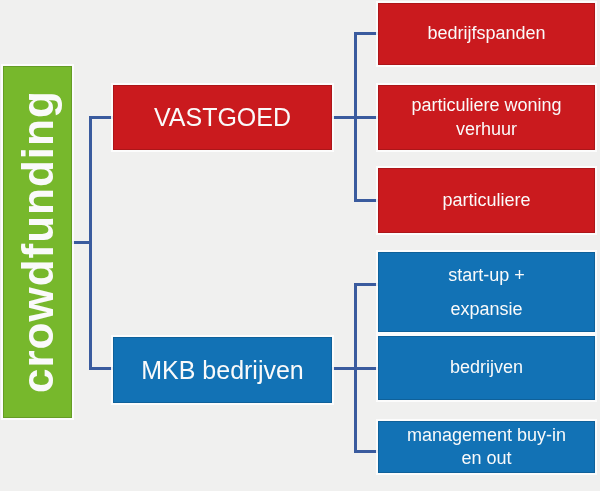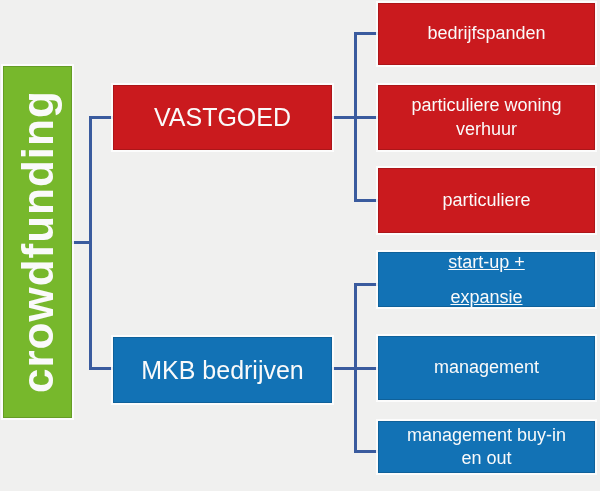--- a/index.html
+++ b/index.html
@@ -35,21 +35,21 @@
     white-space:nowrap;
     font-size:44px;font-weight:bold;letter-spacing:1px;
   }
   .branch{left:113px;width:219px;font-size:25px;}
   .branch-vastgoed{top:85px;height:65px;}
   .branch-mkb{top:337px;height:66px;align-items:center;}
   .leaf{left:378px;width:217px;}
   .leaf-1{top:3px;height:62px;}
   .leaf-2{top:85px;height:65px;}
   .leaf-3{top:168px;height:65px;}
-  .leaf-4{top:252px;height:55px;text-decoration:underline;}
+  .leaf-4{top:252px;height:80px;}
   .leaf-5{top:336px;height:64px;}
   .leaf-6{top:421px;height:52px;}
   .tall-lines .lbl{line-height:1.9;}
   .line{
     position:absolute;
     background:var(--connector-blue,#3a5b9e);
     z-index:1;
   }
   #ln-root-stub{left:70px;top:241px;width:22px;height:3px;}
   #ln-trunk1{left:89px;top:116px;width:3px;height:254px;}
@@ -102,20 +102,20 @@
   </div>
   <div class="node red leaf leaf-3">
     <span class="lbl">particuliere</span>
   </div>
 
   <div class="node blue leaf leaf-4 tall-lines">
     <span class="lbl">start-up +
 expansie</span>
   </div>
   <div class="node blue leaf leaf-5">
-    <span class="lbl">management</span>
+    <span class="lbl">bedrijven</span>
   </div>
   <div class="node blue leaf leaf-6">
     <span class="lbl">management buy-in
 en out</span>
   </div>
 
 </div>
 
 </body></html>

